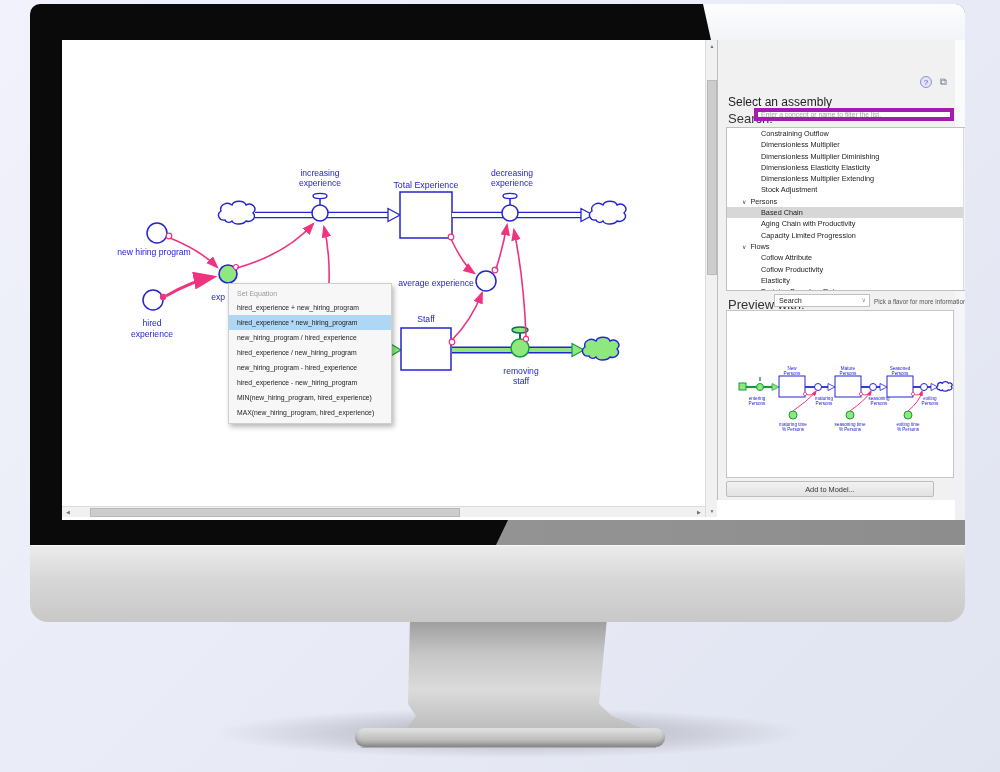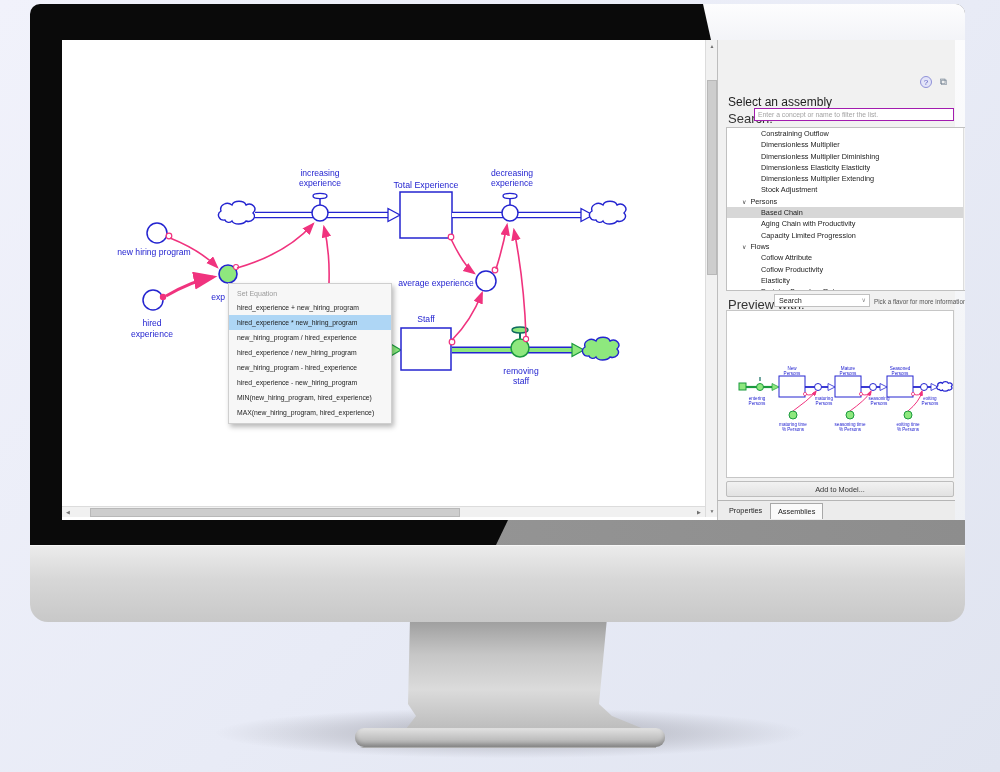--- a/index.html
+++ b/index.html
@@ -47,41 +47,41 @@
 
   
   .panel{position:absolute;left:655px;top:0;width:238px;height:460px;background:#f1f1f1;border-left:1px solid #bdbdbd;box-sizing:border-box;}
   .picons{position:absolute;right:8px;top:36px;display:flex;gap:8px;align-items:center;}
   .icon-help{width:12px;height:12px;border-radius:50%;background:#e3e4f8;border:1px solid #8f91d8;color:#5a5cc0;
     font-size:8px;line-height:12px;text-align:center;box-sizing:border-box;}
   .icon-export{font-size:10px;color:#6b7b8c;line-height:12px;}
   .ptitle{position:absolute;left:10px;top:55px;font-size:12px;color:#222;}
   .srow{position:absolute;left:10px;top:68px;width:220px;height:14px;}
   .slabel{position:absolute;left:0;top:3px;font-size:13px;color:#333;}
-  .sinput{position:absolute;left:26px;top:0;width:200px;height:13px;border:1px solid #a21caf;background:#fff;
+  .sinput{position:absolute;left:26px;top:0;width:200px;height:13px;border:4px solid #a21caf;background:#fff;
     font-size:6.8px;padding:0 3px;box-sizing:border-box;font-family:"Liberation Sans",sans-serif;}
   .sinput::placeholder{color:#a3a3a3;}
   .listbox{position:absolute;left:8px;top:87px;width:247px;height:164px;background:#fff;border:1px solid #c0c0c0;
     box-sizing:border-box;overflow:hidden;}
   .lrow{height:11.3px;line-height:11.3px;font-size:7.3px;color:#222;white-space:nowrap;}
   .lrow.leaf{padding-left:34px;}
   .lrow.group{padding-left:15px;}
   .lrow.group .garr{margin-right:4px;font-size:6px;color:#444;}
   .lrow.selected{padding-left:34px;background:#d7d7d7;}
   .lscroll{position:absolute;right:0;top:0;width:9px;height:162px;background:#f3f3f3;border-left:1px solid #ddd;box-sizing:border-box;}
   .lscroll .thumb{position:absolute;left:1px;top:11px;width:6px;height:118px;background:#cdcdcd;border:1px solid #b8b8b8;box-sizing:border-box;}
   .lscroll .sarrow{width:8px;height:9px;line-height:9px;font-size:4.5px;}
   .pvrow{position:absolute;left:10px;top:254px;width:222px;height:14px;}
   .pvlabel{position:absolute;left:0;top:3px;font-size:13px;color:#333;}
   .pvselect{position:absolute;left:46px;top:0;width:96px;height:13px;background:#fff;border:1px solid #c0c0c0;
     box-sizing:border-box;font-size:7.2px;color:#222;line-height:11px;padding-left:4px;}
   .pvselect .dd{position:absolute;right:3px;top:0;font-size:6px;color:#888;}
   .pvnote{position:absolute;left:146px;top:4px;font-size:6.3px;color:#555;white-space:nowrap;}
   .previewbox{position:absolute;left:8px;top:270px;width:228px;height:168px;background:#fff;border:1px solid #c6c6c6;box-sizing:border-box;}
-  .addbtn{position:absolute;left:8px;top:441px;width:228px;height:16px;background:linear-gradient(180deg,#f2f2f2,#e2e2e2);
+  .addbtn{position:absolute;left:8px;top:441px;width:208px;height:16px;background:linear-gradient(180deg,#f2f2f2,#e2e2e2);
     border:1px solid #bdbdbd;border-radius:2px;font-size:7.4px;color:#333;font-family:"Liberation Sans",sans-serif;}
   .tabsrow{position:absolute;left:655px;top:460px;width:238px;height:20px;background:#ececec;border-left:1px solid #bdbdbd;
     border-top:1px solid #b5b5b5;box-sizing:border-box;}
   .tab{position:absolute;top:2px;height:15px;line-height:15px;font-size:7.3px;color:#222;padding:0 7px;}
   .tab.t0{left:4px;}
   .tab.t1{left:52px;background:#fafafa;border:1px solid #a8a8a8;border-bottom:none;}
 
   svg text{font-family:"Liberation Sans",sans-serif;}
 </style>
 </head>
@@ -328,22 +328,18 @@
               <text x="123" y="120">% Persons</text>
               <text x="181" y="115">exiting time</text>
               <text x="181" y="120">% Persons</text>
             </g>
           </svg>
         </div>
 
         <button class="addbtn">Add to Model...</button>
       </div>
 
-      <div class="tabsrow">
-        <span class="tab t0">Properties</span>
-        <span class="tab t1">Assemblies</span>
-      </div>
 
     </div>
   </div>
 
   <div class="chin"></div>
 </div>
 
 </body></html>

